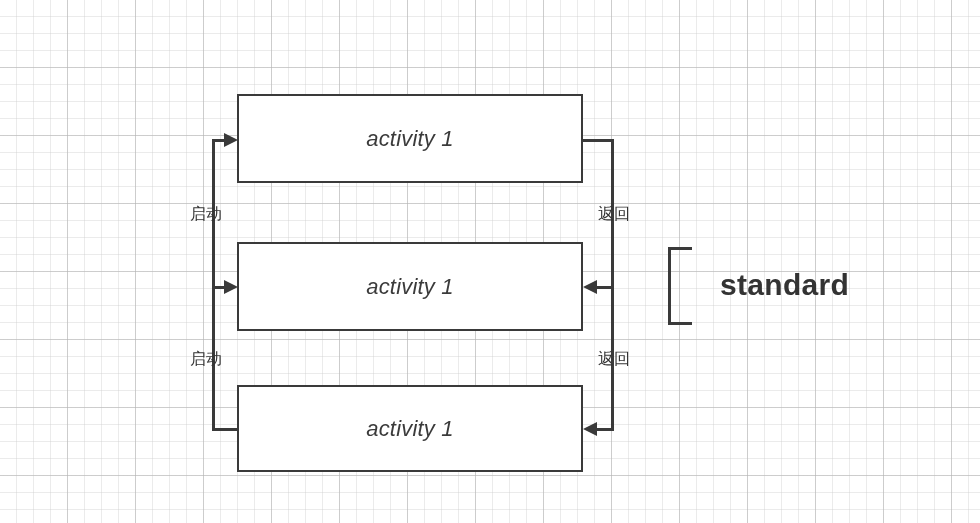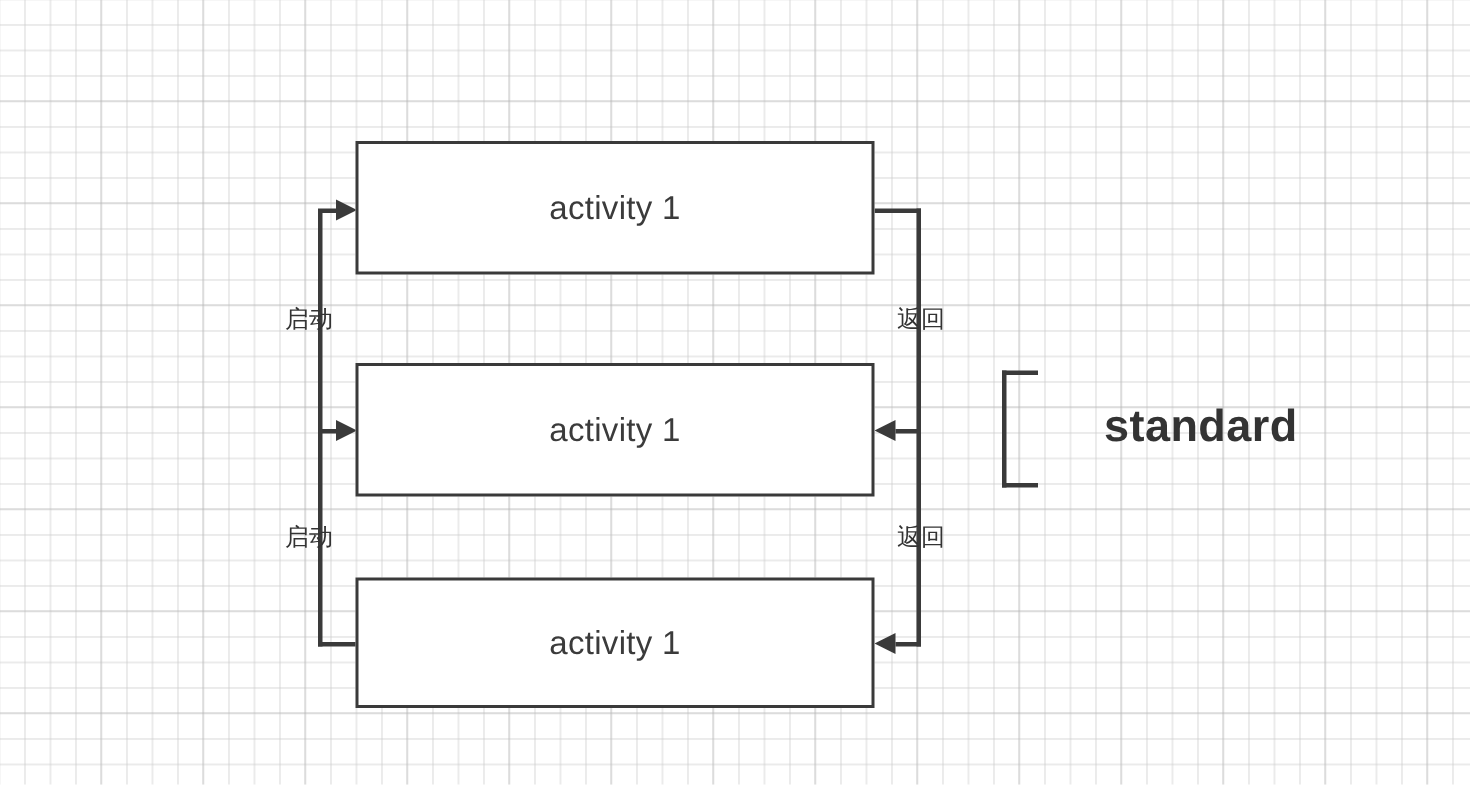--- a/index.html
+++ b/index.html
@@ -35,20 +35,21 @@
 
   
   .node-box {
     position: absolute;
     box-sizing: border-box;
     border: 2px solid #3a3a3a;
     background: #ffffff;
     display: flex;
     align-items: center;
     justify-content: center;
+    font-style: italic;
   }
   .node-label {
     font-size: 22px;
     color: #3b3b3b;
     letter-spacing: 0.2px;
     white-space: nowrap;
   }
 
   #box-1 { left: 237px; top: 94px;  width: 346px; height: 89px; }
   #box-2 { left: 237px; top: 242px; width: 346px; height: 89px; }
@@ -109,21 +110,20 @@
   }
   #group-caption {
     position: absolute;
     left: 720px;
     top: 268px;
     font-size: 30px;
     font-weight: bold;
     color: #333333;
     white-space: nowrap;
     letter-spacing: 0.3px;
-    margin-left: 16px;
   }
 </style>
 </head>
 <body>
 
 <div id="canvas">
 
   <div class="vline" style="left:212px; top:140px; height:291px;"></div>
 
   <div class="hline" style="left:212px; top:139px; width:14px;"></div>

